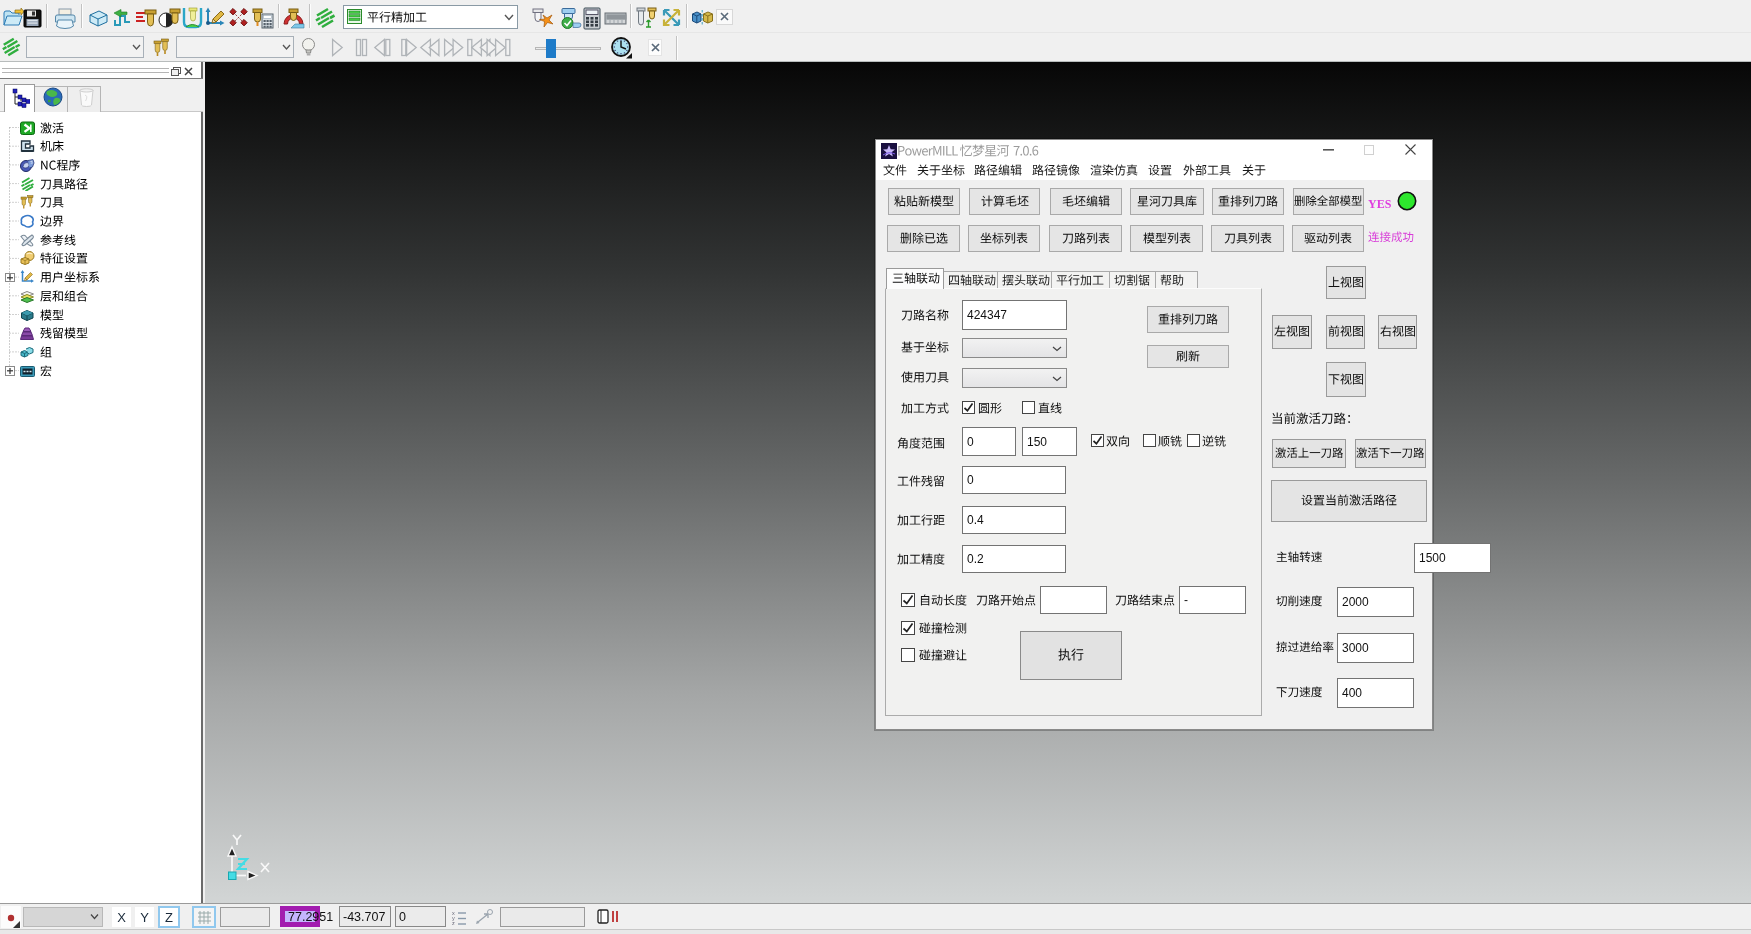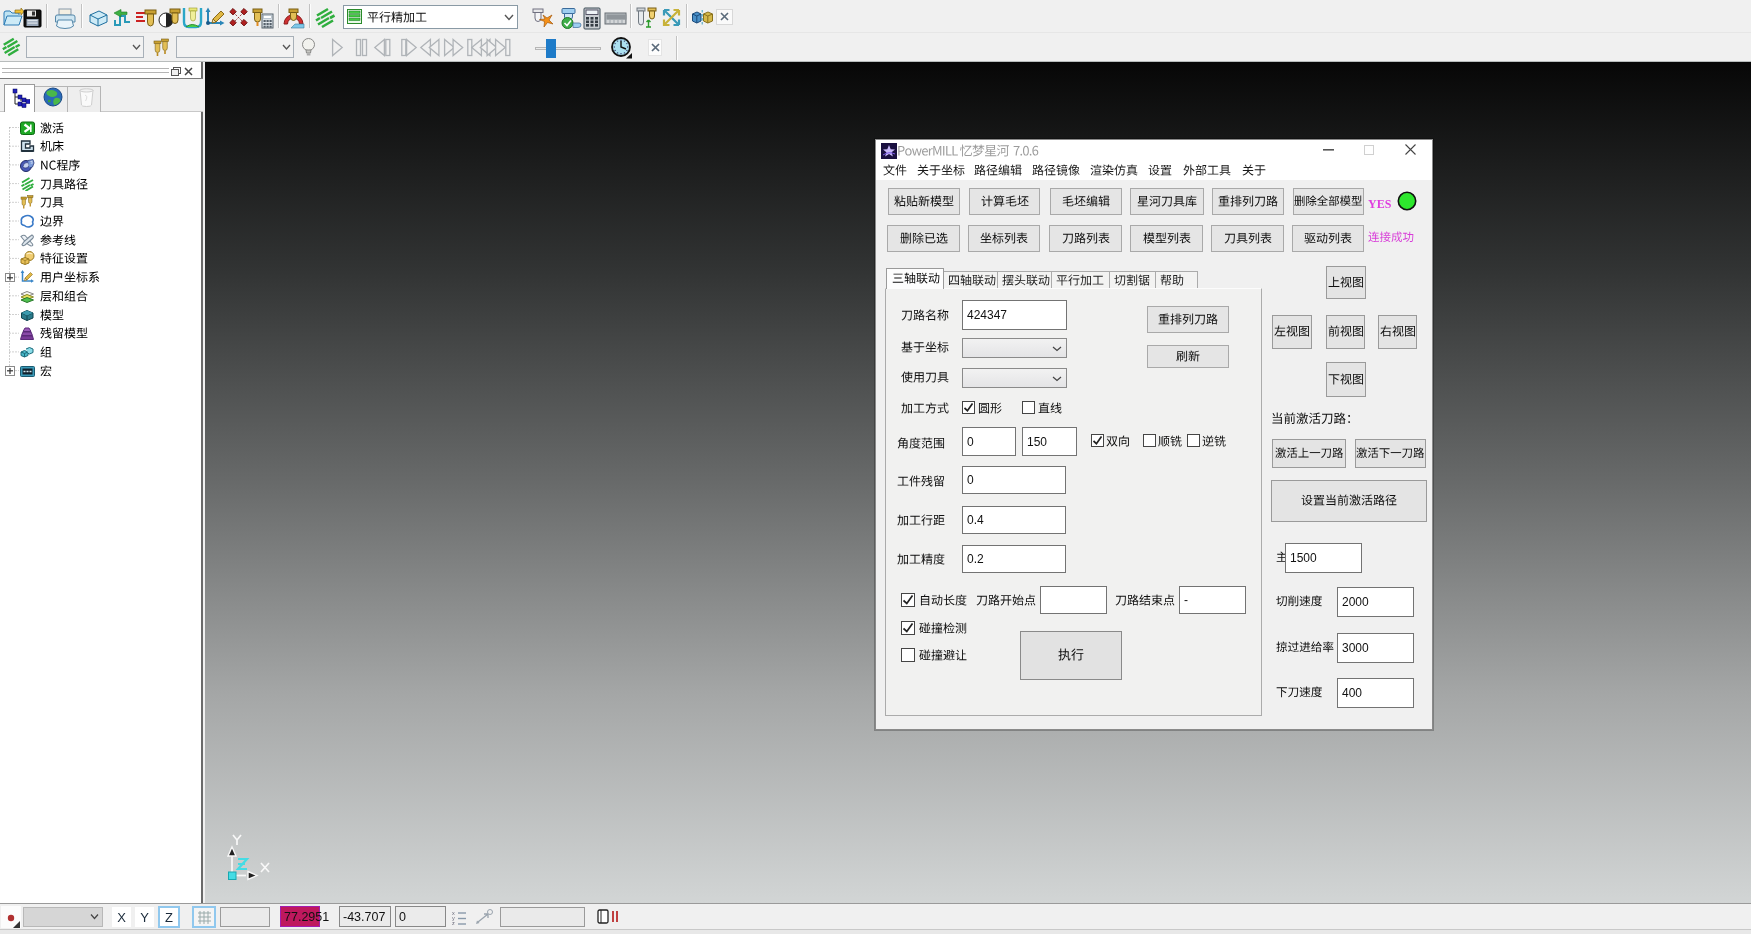--- a/index.html
+++ b/index.html
@@ -1357,21 +1357,21 @@
 <div style="position:absolute;left:1276px;top:551px;">
     <svg class="t " width="46" height="13" viewBox="0 0 46 13" style="overflow:visible">
       <g fill="#111" transform="translate(0,10.21) scale(0.011600)">
         <use href="#g148" x="0"></use>
         <use href="#g94" x="1000"></use>
         <use href="#g149" x="2000"></use>
         <use href="#g150" x="3000"></use>
       </g>
     </svg>
   </div>
-<div class="" style="position:absolute;left:1285px;top:543px;width:77px;height:30px;background:#fff;border:1px solid #737373;font-size:12px;color:#111;display:flex;align-items:center;padding-left:4px">1500</div>
+<div class="" style="position:absolute;left:1414px;top:543px;width:77px;height:30px;background:#fff;border:1px solid #737373;font-size:12px;color:#111;display:flex;align-items:center;padding-left:4px">1500</div>
 <div style="position:absolute;left:1276px;top:595px;">
     <svg class="t " width="46" height="13" viewBox="0 0 46 13" style="overflow:visible">
       <g fill="#111" transform="translate(0,10.21) scale(0.011600)">
         <use href="#g99" x="0"></use>
         <use href="#g151" x="1000"></use>
         <use href="#g150" x="2000"></use>
         <use href="#g114" x="3000"></use>
       </g>
     </svg>
   </div>
@@ -1418,21 +1418,21 @@
 <div class="" style="position:absolute;left:192px;top:906px;width:24px;height:22px;background:#f4f4f4;border:2px solid #90c8ee"></div>
 <svg style="position:absolute;left:197px;top:910px;" width="15" height="15" viewBox="0 0 15 15">
     <path d="M3 1 L3 14" stroke="#9aa" stroke-width="1"></path>
     <path d="M7 1 L7 14" stroke="#9aa" stroke-width="1"></path>
     <path d="M11 1 L11 14" stroke="#9aa" stroke-width="1"></path>
     <path d="M1 3 L14 3" stroke="#9aa" stroke-width="1"></path>
     <path d="M1 7 L14 7" stroke="#9aa" stroke-width="1"></path>
     <path d="M1 11 L14 11" stroke="#9aa" stroke-width="1"></path>
   </svg>
 <div class="" style="position:absolute;left:220px;top:907px;width:50px;height:20px;background:#eaeaea;border:1px solid #9a9a9a"></div>
-<div class="" style="position:absolute;left:280px;top:906px;width:40px;height:21px;background:#be185d;border:1px solid #a21caf;font-size:12.5px;color:#111;display:flex;align-items:center;padding-left:3px">77.2951</div>
+<div class="" style="position:absolute;left:280px;top:906px;width:40px;height:21px;background:#c4b5fd;border:5px solid #a21caf;font-size:12.5px;color:#111;display:flex;align-items:center;padding-left:3px">77.2951</div>
 <div class="" style="position:absolute;left:339px;top:906px;width:52px;height:21px;background:#ebebeb;border:1px solid #888;font-size:12.5px;color:#111;display:flex;align-items:center;padding-left:3px">-43.707</div>
 <div class="" style="position:absolute;left:395px;top:906px;width:51px;height:21px;background:#ebebeb;border:1px solid #888;font-size:12.5px;color:#111;display:flex;align-items:center;padding-left:3px">0</div>
 <svg style="position:absolute;left:452px;top:909px;" width="16" height="17" viewBox="0 0 16 17">
     <text x="0" y="6" font-size="5.5" fill="#667">x</text>
     <text x="0" y="11" font-size="5.5" fill="#667">y</text>
     <text x="0" y="16" font-size="5.5" fill="#667">z</text>
     <path d="M6 4 h8" stroke="#8899aa" stroke-width="1.4"></path>
     <path d="M6 9.5 h8" stroke="#8899aa" stroke-width="1.4"></path>
     <path d="M6 15 h8" stroke="#8899aa" stroke-width="1.4"></path>
   </svg>

